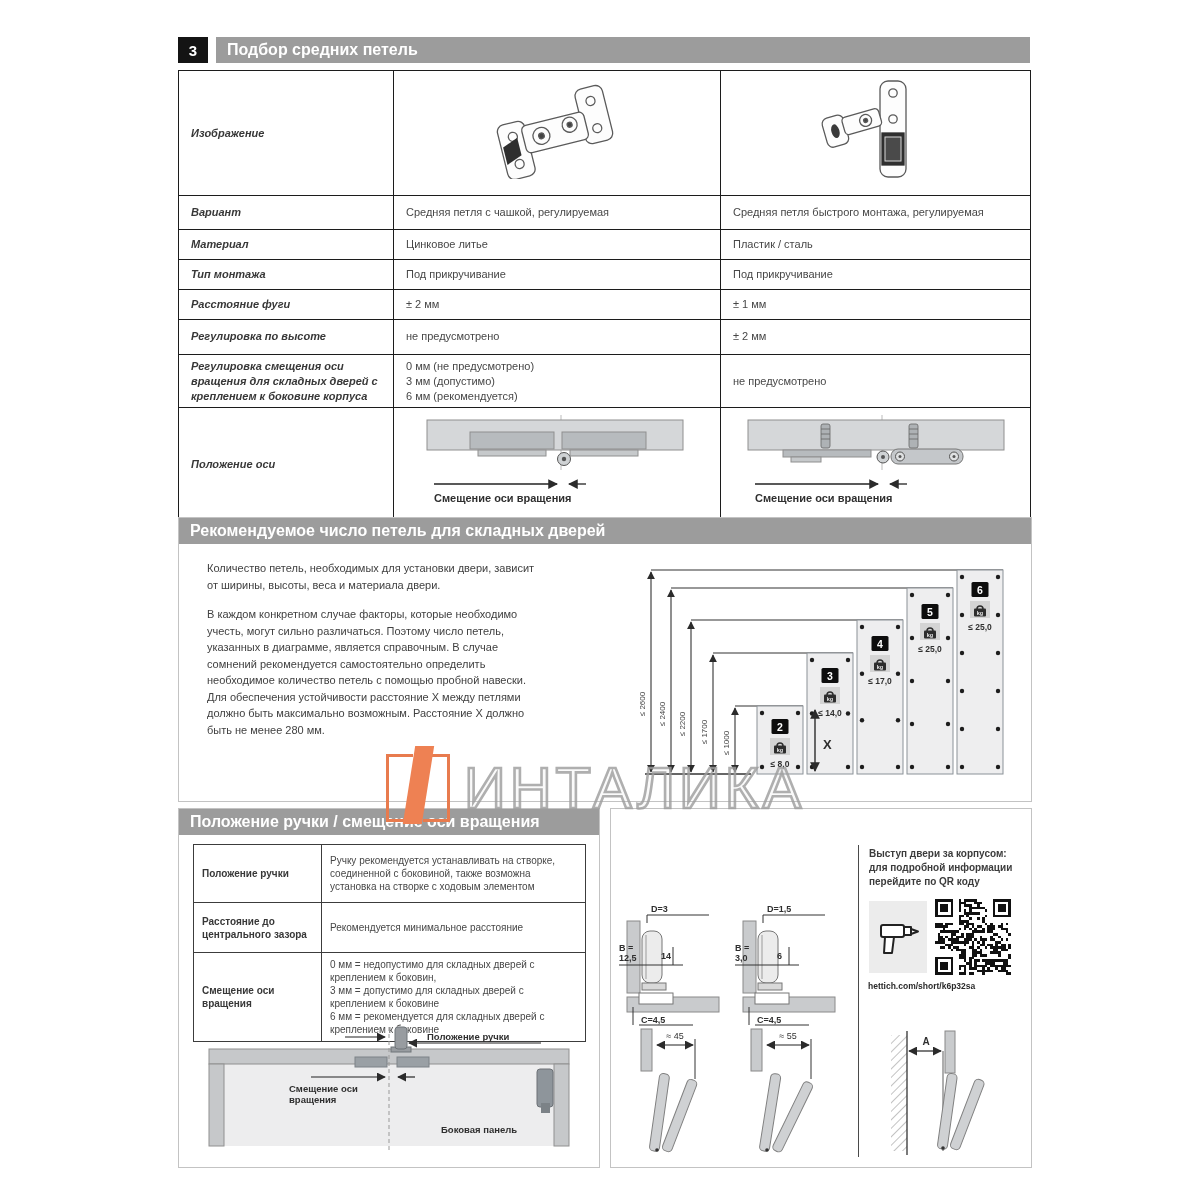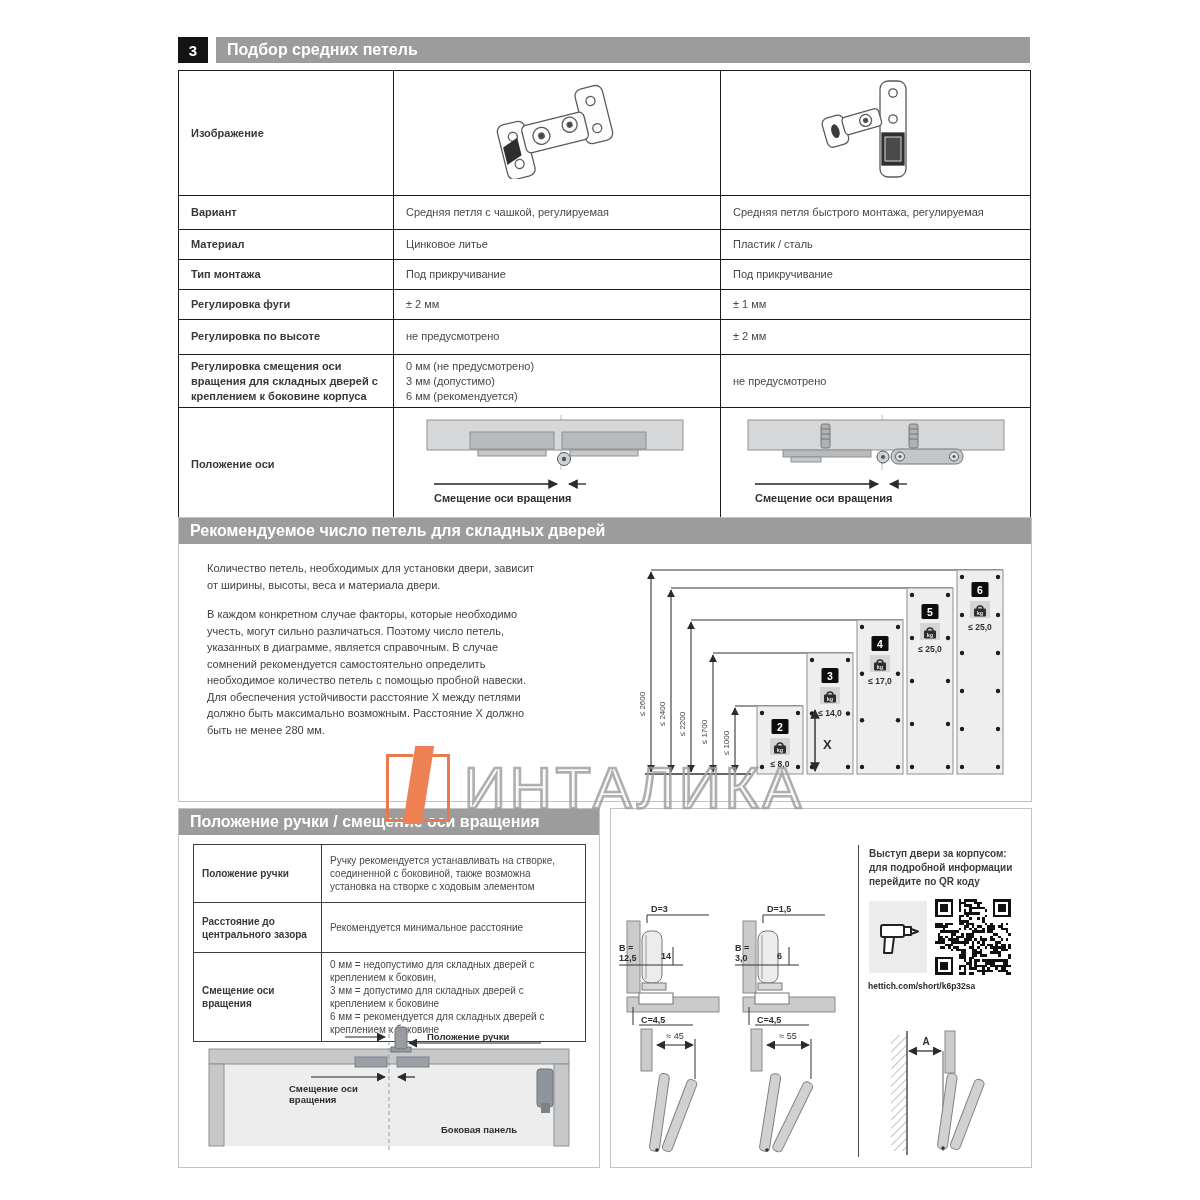--- a/index.html
+++ b/index.html
@@ -10,21 +10,21 @@
   .sec-head{display:flex;align-items:stretch;}
   .num-box{width:30px;height:26px;background:#141414;color:#fff;font-weight:bold;font-size:15px;
            display:flex;align-items:center;justify-content:center;}
   .bar{background:#9c9c9c;color:#fff;font-weight:bold;font-size:16px;height:26px;
        display:flex;align-items:center;padding-left:11px;flex:1;}
   .bar.solo{margin-left:0;}
   .gap8{margin-left:8px;}
   
   table.hinge{border-collapse:collapse;table-layout:fixed;width:852px;background:#fff;}
   table.hinge td{border:1px solid #1c1c1c;vertical-align:middle;padding:4px 12px;font-size:11px;color:#474747;line-height:1.35;}
-  table.hinge td.lab{font-weight:bold;color:#383838;}
+  table.hinge td.lab{font-weight:bold;color:#383838;font-style:italic;}
   .pre{white-space:pre-line;}
   .imgcell{text-align:center;}
   
   .boxed{border:1px solid #c3c3c3;background:#fff;}
   .s2-text{position:absolute;left:28px;top:42px;width:334px;font-size:11px;line-height:1.5;color:#414141;}
   .s2-text p{margin:0 0 13px 0;}
   
   table.ht{border-collapse:collapse;table-layout:fixed;width:392px;}
   table.ht td{border:1px solid #3c3c3c;font-size:10px;color:#474747;padding:5px 8px;vertical-align:middle;line-height:1.3;}
   table.ht td.lab{font-weight:bold;color:#383838;}
@@ -122,21 +122,21 @@
       <td class="lab">Материал</td>
       <td>Цинковое литье</td>
       <td>Пластик / сталь</td>
     </tr>
     <tr style="height:30px">
       <td class="lab">Тип монтажа</td>
       <td>Под прикручивание</td>
       <td>Под прикручивание</td>
     </tr>
     <tr style="height:30px">
-      <td class="lab">Регулировка фуги</td>
+      <td class="lab">Расстояние фуги</td>
       <td>± 2 мм</td>
       <td>± 1 мм</td>
     </tr>
     <tr style="height:35px">
       <td class="lab">Регулировка по высоте</td>
       <td>не предусмотрено</td>
       <td>± 2 мм</td>
     </tr>
     <tr style="height:46px">
       <td class="lab">Регулировка смещения оси вращения для складных дверей с креплением к боковине корпуса</td>

